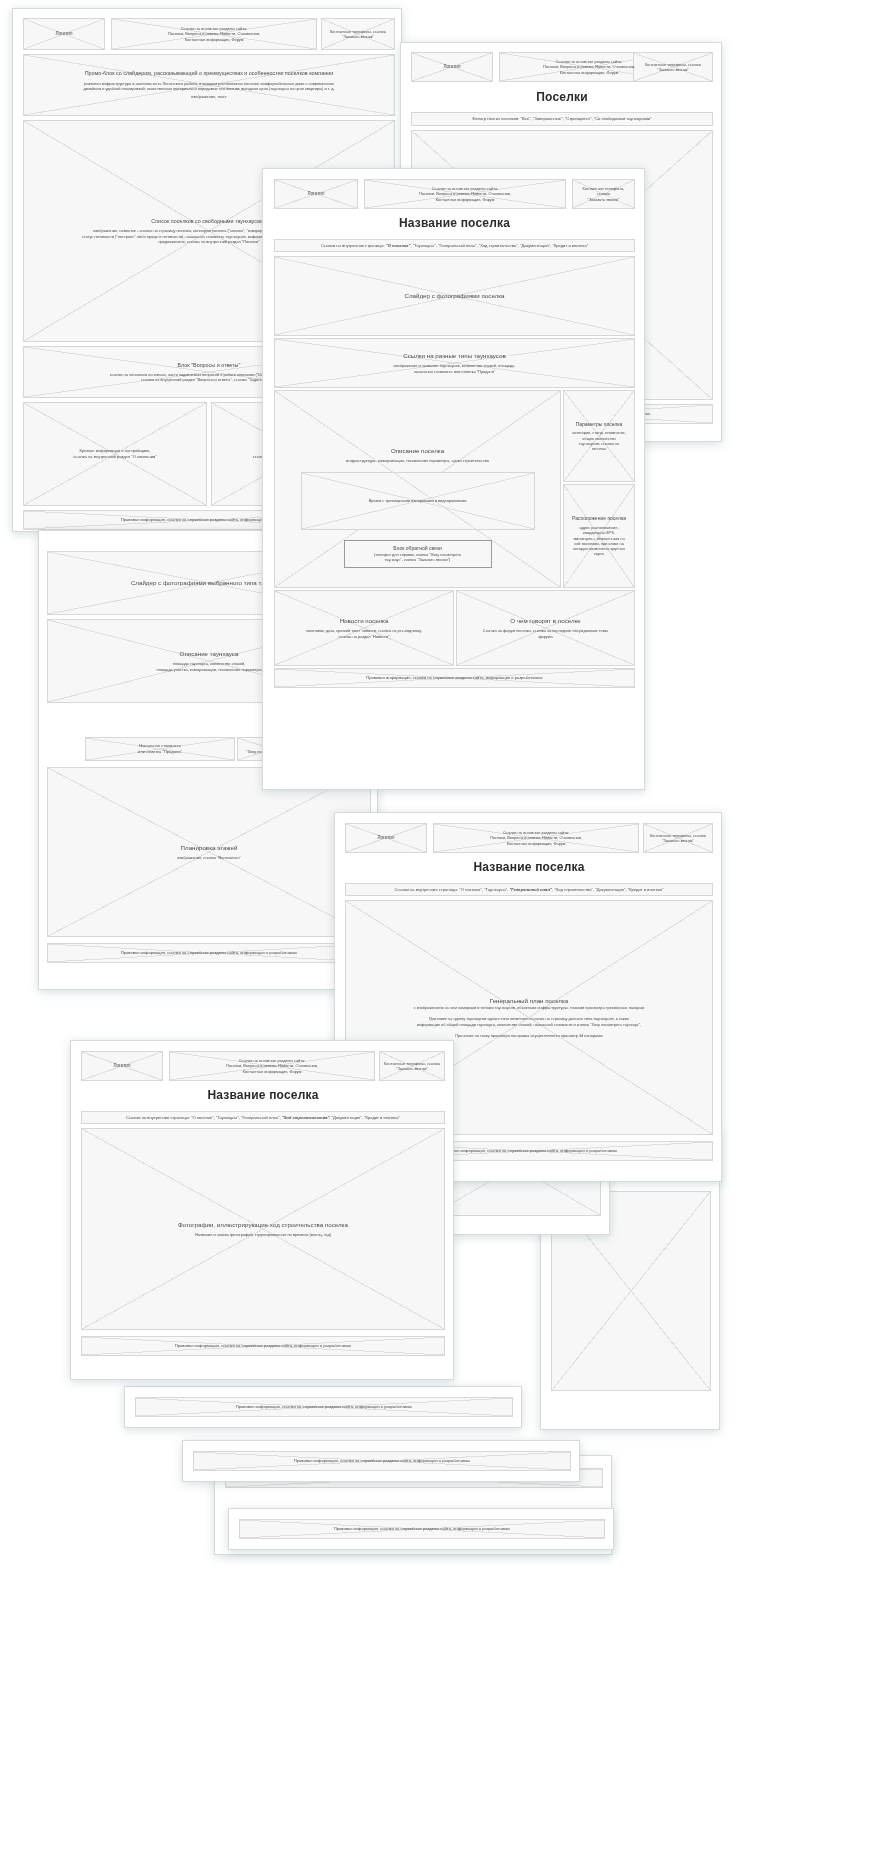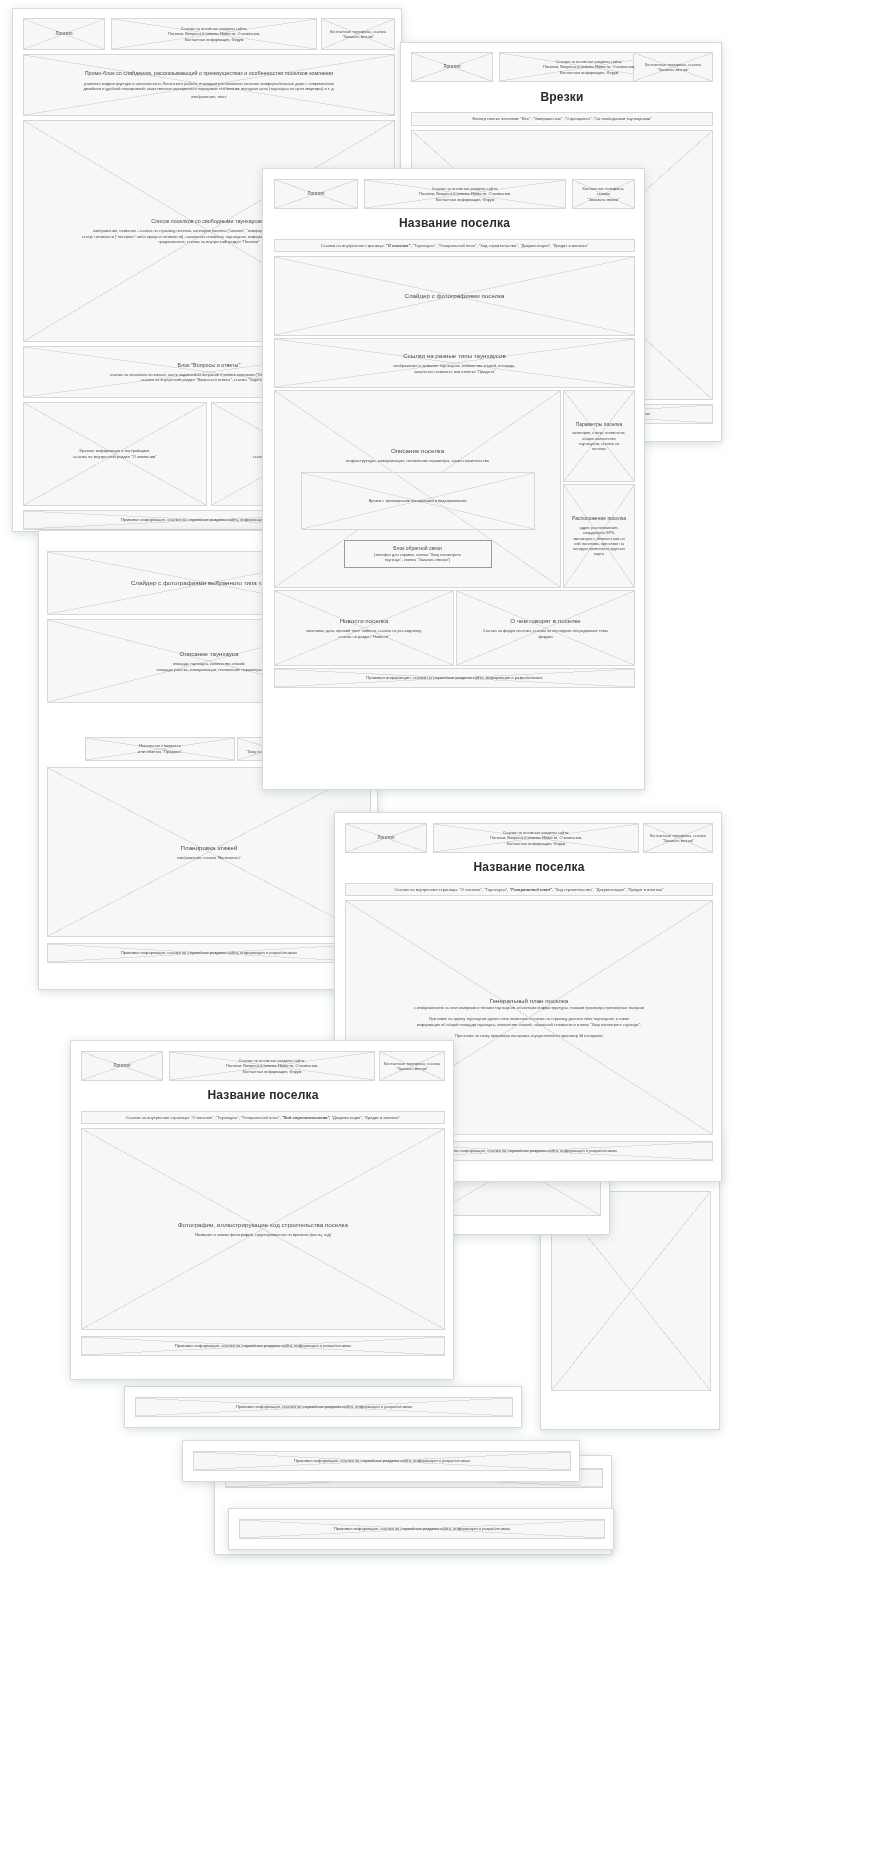--- a/index.html
+++ b/index.html
@@ -101,21 +101,21 @@
   <div class="box x" style="left:98px;top:9px;width:180px;height:30px;">
     <span class="t tiny">Ссылки на основные разделы сайта:</span>
     <span class="t tiny">Поселки, Вопросы и ответы, Новости, О компании,</span>
     <span class="t tiny">Контактная информация, Форум</span>
   </div>
   <div class="box x" style="left:232px;top:9px;width:80px;height:30px;">
     <span class="t tiny">Контактные телефоны, ссылка</span>
     <span class="t tiny">"Заказать звонок"</span>
   </div>
   <div class="titlebar" style="position:absolute;left:10px;top:43px;width:302px;height:22px;">
-    <span class="title">Врезки</span>
+    <span class="title">Поселки</span>
   </div>
   <div class="box" style="left:10px;top:69px;width:302px;height:14px;">
     <span class="t xs">Фильтр списка поселков: "Все", "Завершенные", "Строящиеся", "Со свободными таунхаусами"</span>
   </div>
   <div class="box x" style="left:10px;top:87px;width:302px;height:270px;"></div>
   <div class="box x" style="left:10px;top:361px;width:302px;height:20px;">
     <span class="t xs">Правовая информация, ссылки на служебные разделы сайта, информация о разработчиках</span>
   </div>
 </div>
 

